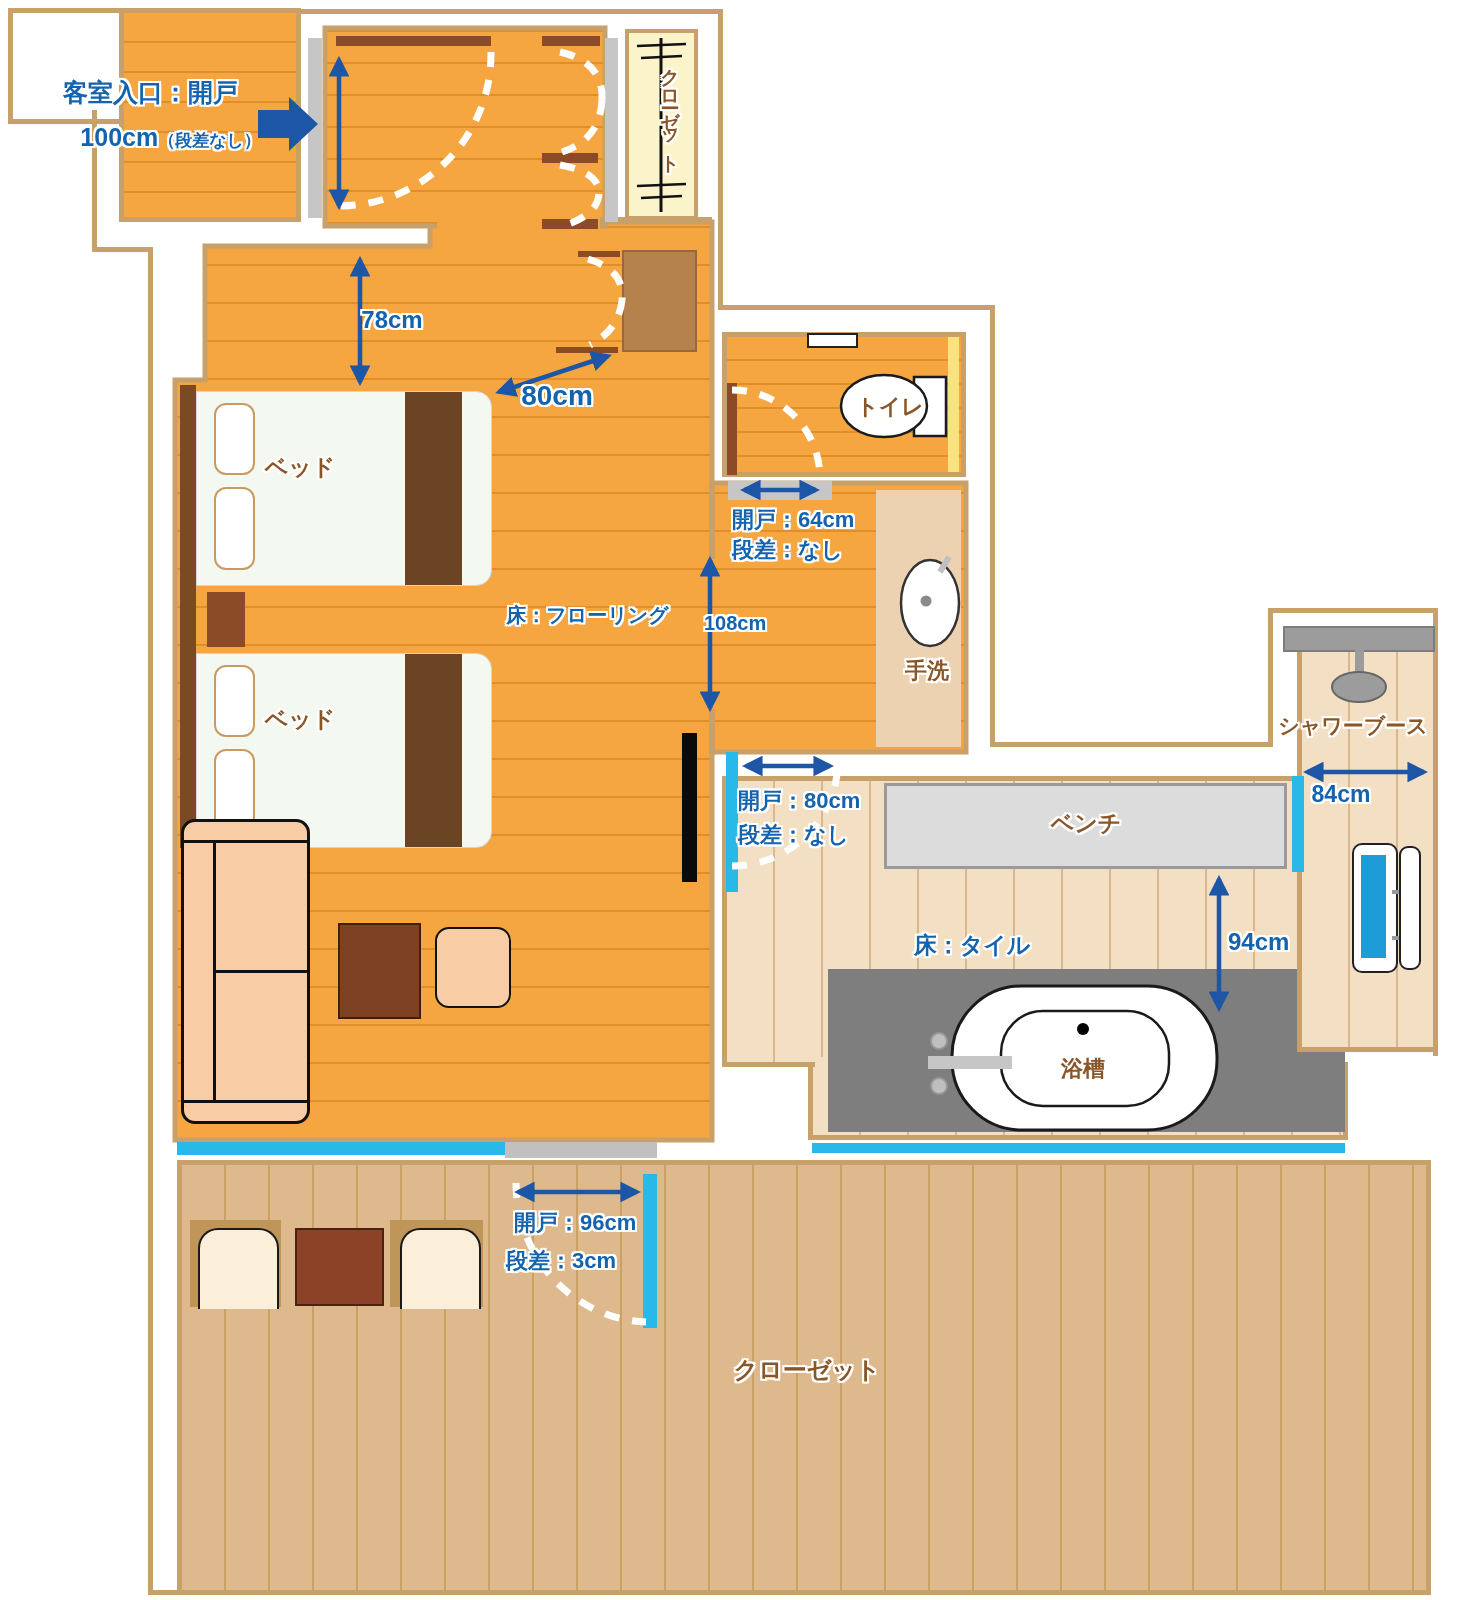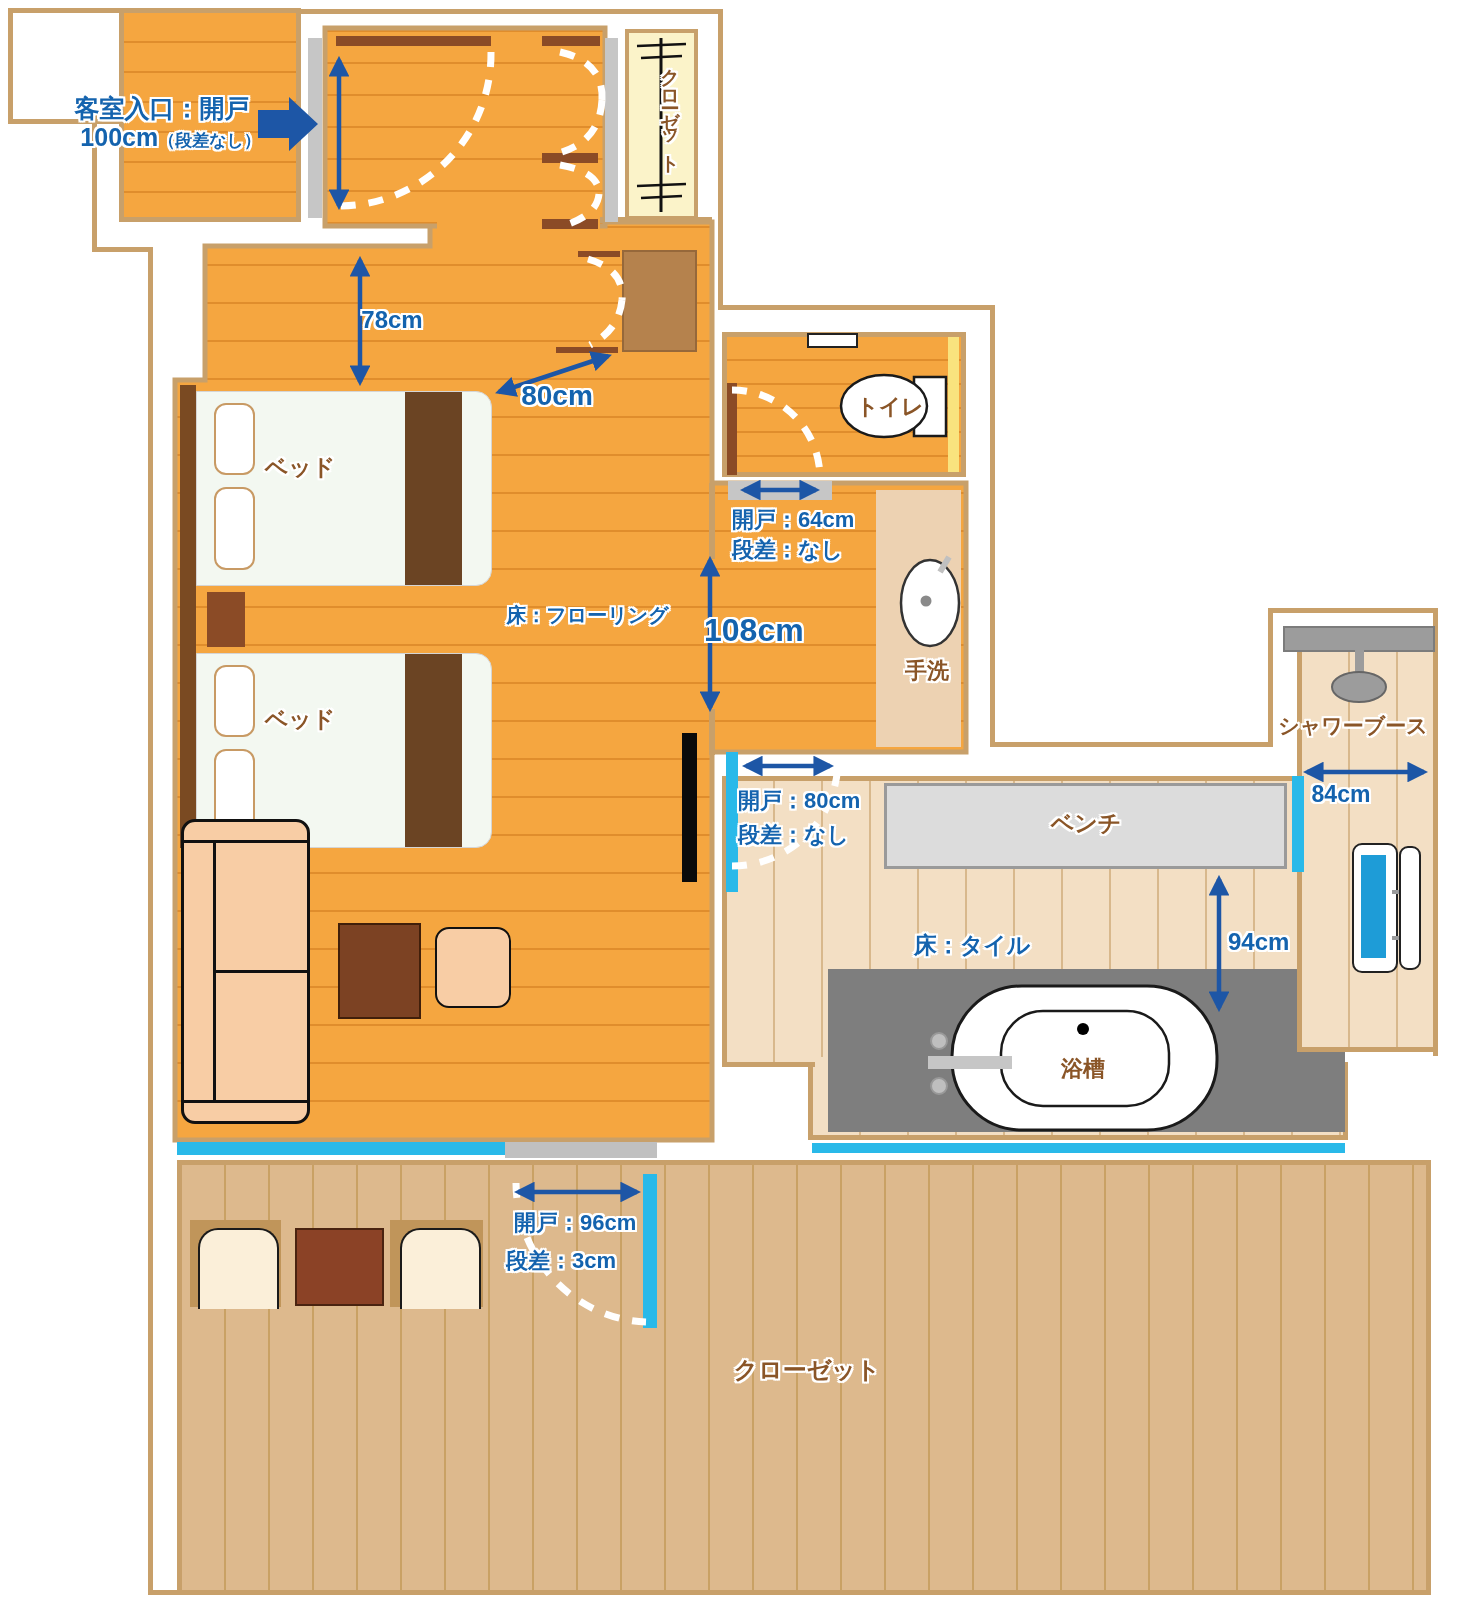--- a/index.html
+++ b/index.html
@@ -198,34 +198,34 @@
       <line x1="499" y1="392" x2="608" y2="356"></line>
       <line x1="744" y1="490" x2="816" y2="490"></line>
       <line x1="710" y1="560" x2="710" y2="708"></line>
       <line x1="746" y1="766" x2="830" y2="766"></line>
       <line x1="1307" y1="772" x2="1424" y2="772"></line>
       <line x1="1219" y1="879" x2="1219" y2="1008"></line>
       <line x1="518" y1="1192" x2="637" y2="1192"></line>
     </g>
   </svg>
 
-  <div class="lbl blue" style="left:63px;top:92px;width:198px;font-size:25px;text-align:center">客室入口：開戸</div>
+  <div class="lbl blue" style="left:63px;top:76px;width:198px;font-size:25px;text-align:left">客室入口：開戸</div>
   <div class="lbl blue" style="left:20px;top:123px;width:241px;text-align:right;font-size:25px">
     <span>100cm</span><span style="font-size:17px">（段差なし）</span>
   </div>
   <div class="lbl brown" style="left:653px;top:55px;width:30px;height:160px;font-size:19px;writing-mode:vertical-rl">クローゼット</div>
   <div class="lbl blue ctr" style="left:352px;top:306px;width:80px;font-size:24px">78cm</div>
   <div class="lbl blue ctr" style="left:512px;top:380px;width:90px;font-size:28px">80cm</div>
   <div class="lbl brown ctr" style="left:250px;top:452px;width:100px;font-size:23px">ベッド</div>
   <div class="lbl brown ctr" style="left:250px;top:704px;width:100px;font-size:23px">ベッド</div>
   <div class="lbl blue ctr" style="left:490px;top:602px;width:195px;font-size:20px">床：フローリング</div>
   <div class="lbl brown ctr" style="left:848px;top:392px;width:84px;font-size:22px">トイレ</div>
   <div class="lbl blue" style="left:732px;top:505px;font-size:22px">開戸：64cm</div>
   <div class="lbl blue" style="left:732px;top:535px;font-size:22px">段差：なし</div>
-  <div class="lbl blue" style="left:704px;top:612px;font-size:32px">108cm</div>
+  <div class="lbl blue" style="left:704px;top:612px;font-size:20px">108cm</div>
   <div class="lbl brown ctr" style="left:895px;top:656px;width:64px;font-size:22px">手洗</div>
   <div class="lbl brown ctr" style="left:1264px;top:712px;width:178px;font-size:21px">シャワーブース</div>
   <div class="lbl blue ctr" style="left:1296px;top:781px;width:90px;font-size:23px">84cm</div>
   <div class="lbl brown ctr" style="left:1032px;top:808px;width:108px;font-size:23px">ベンチ</div>
   <div class="lbl blue" style="left:738px;top:786px;font-size:22px">開戸：80cm</div>
   <div class="lbl blue" style="left:738px;top:820px;font-size:22px">段差：なし</div>
   <div class="lbl blue ctr" style="left:908px;top:930px;width:128px;font-size:23px">床：タイル</div>
   <div class="lbl blue" style="left:1228px;top:928px;font-size:24px">94cm</div>
   <div class="lbl brown ctr" style="left:1033px;top:1054px;width:100px;font-size:22px">浴槽</div>
   <div class="lbl blue" style="left:514px;top:1208px;font-size:22px">開戸：96cm</div>

